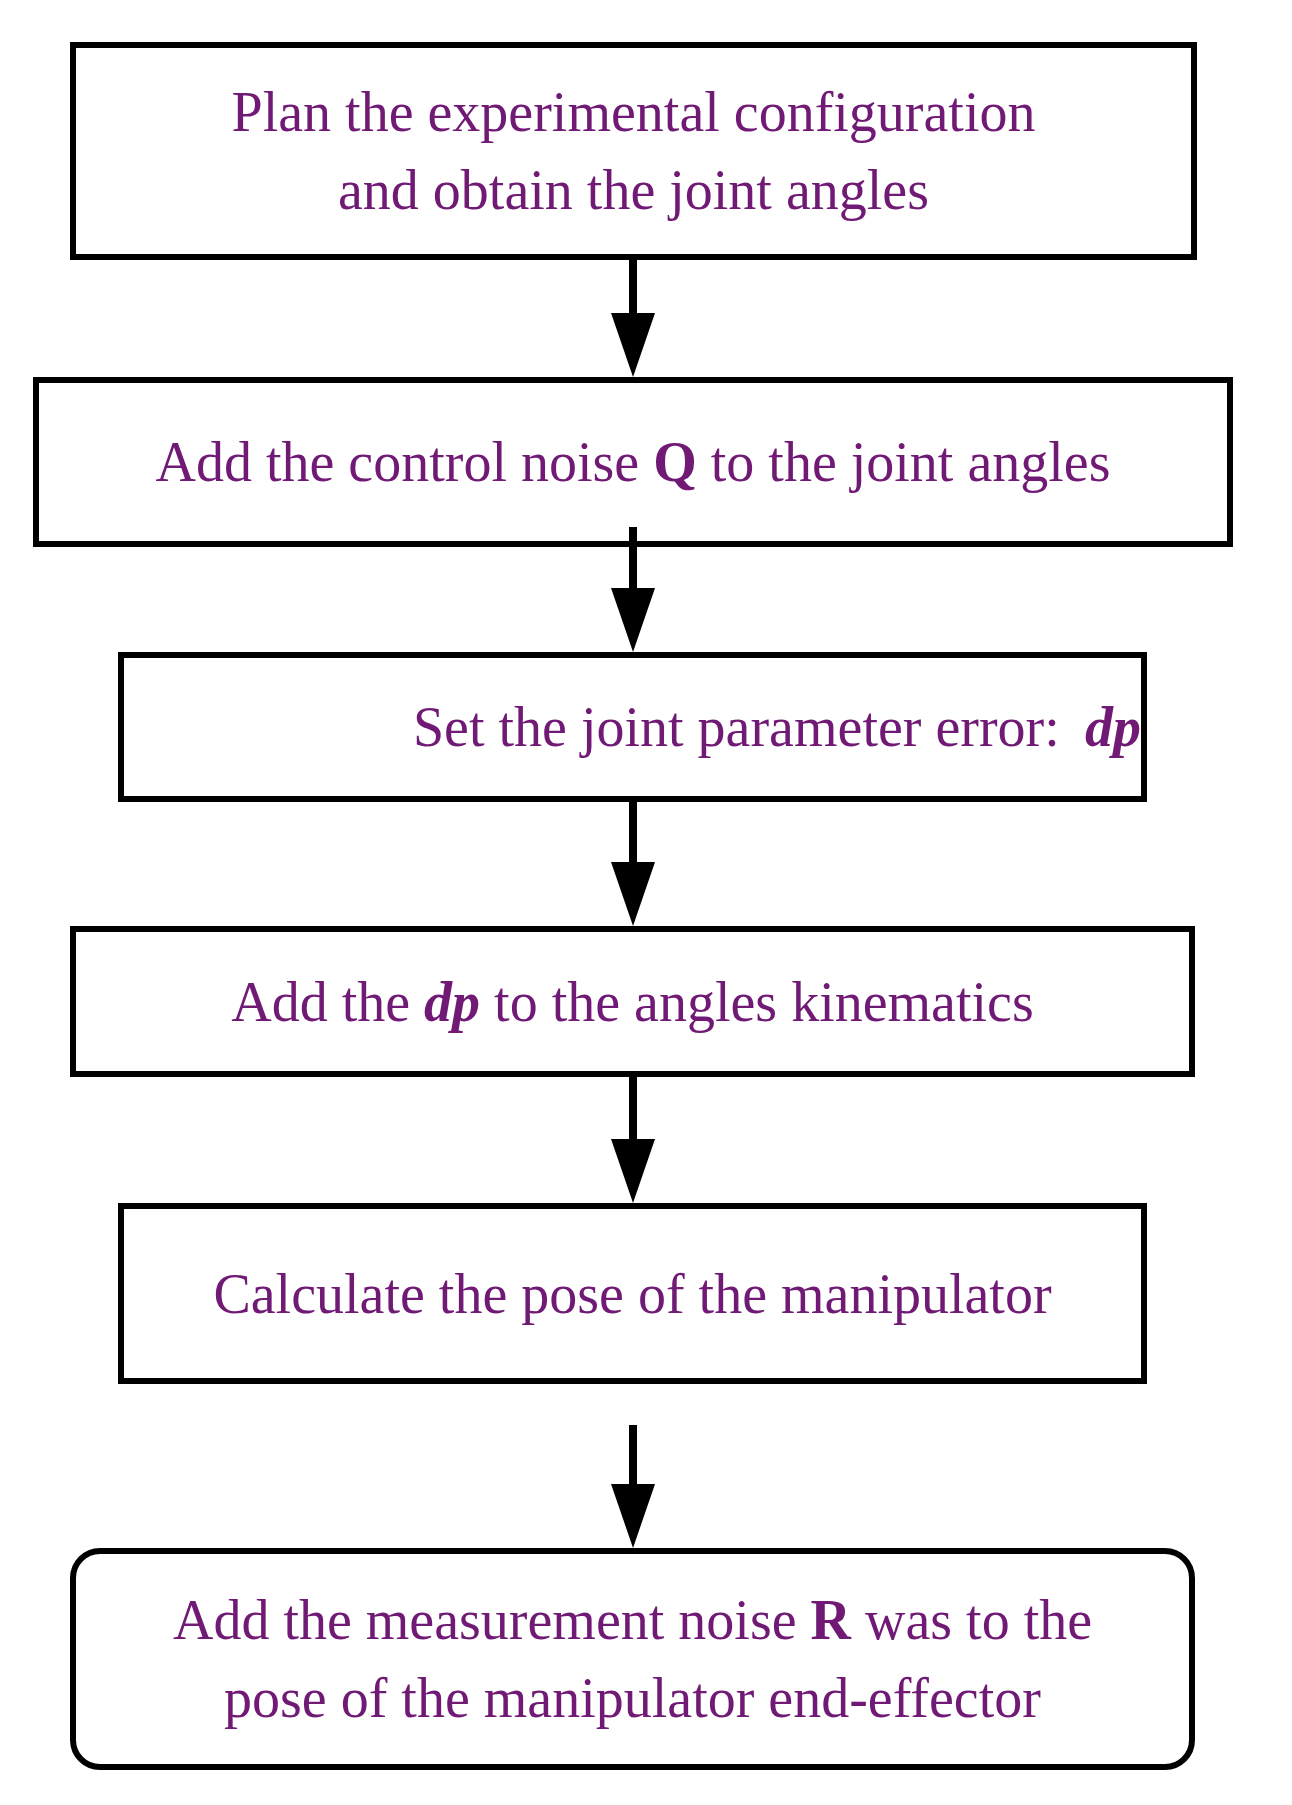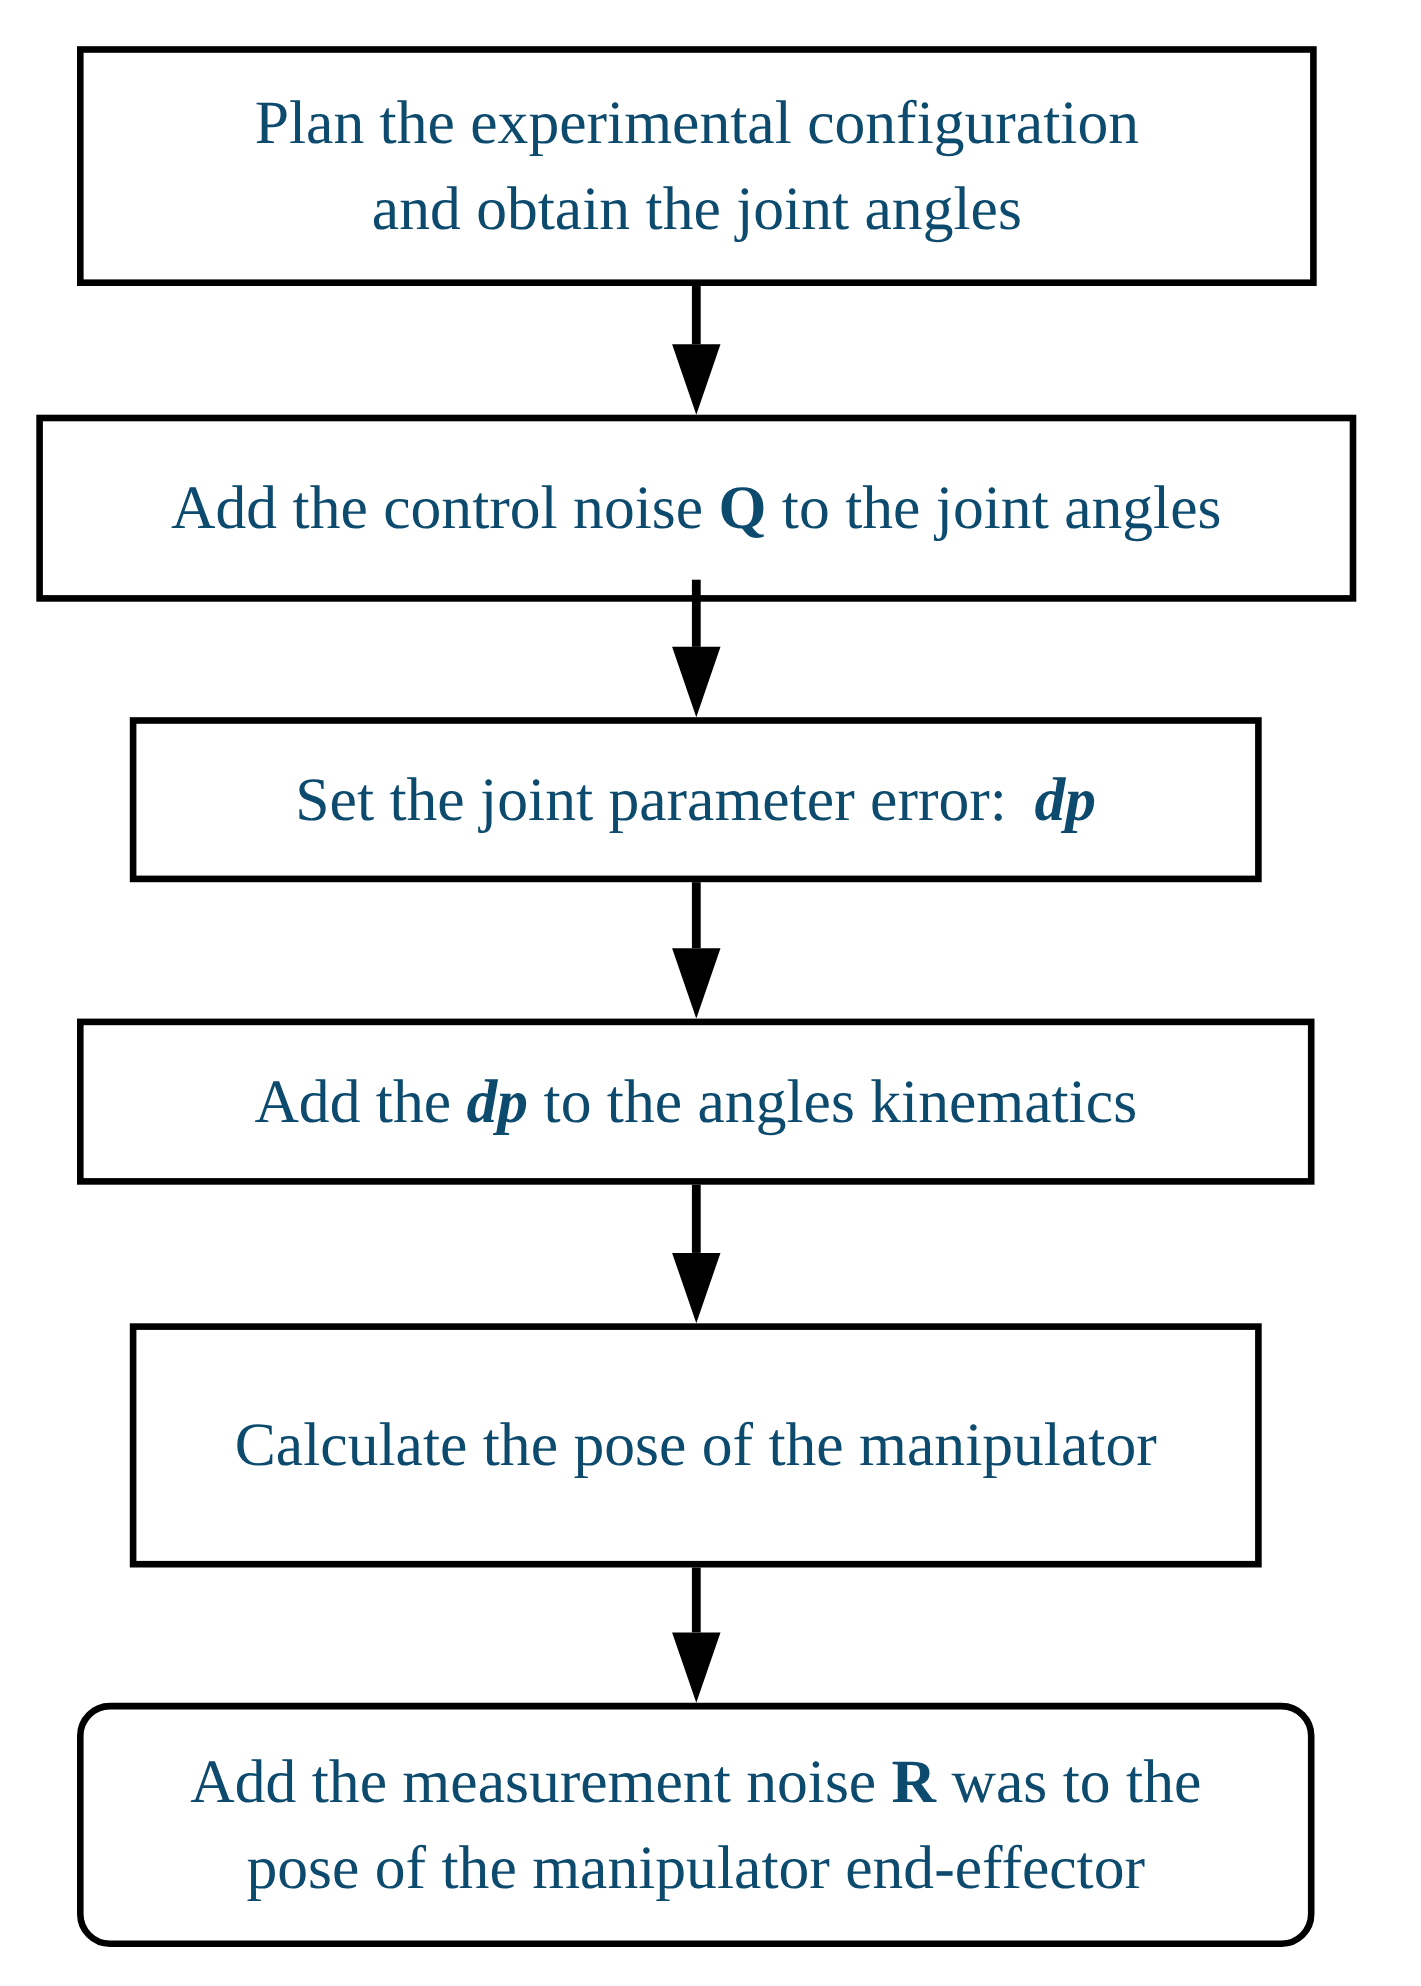--- a/index.html
+++ b/index.html
@@ -15,21 +15,21 @@
     position: absolute;
     box-sizing: border-box;
     border: 6px solid #000000;
     background: #ffffff;
     display: flex;
     flex-direction: column;
     align-items: center;
     justify-content: center;
     text-align: center;
     font-size: 56px;
-    color: #0c4a6e;
+    color: #701a75;
   }
   .line {
     line-height: 78px;
     white-space: nowrap;
   }
   .b  { font-weight: bold; }
   .bi { font-weight: bold; font-style: italic; }
   .gap { margin-left: 0.45em; }
   .arrow {
     position: absolute;
@@ -69,39 +69,39 @@
 
   <div class="box" style="left:33px; top:377px; width:1200px; height:170px;">
     <div class="line"><span>Add the control noise </span><span class="b">Q</span><span> to the joint angles</span></div>
   </div>
 
   <div class="arrow" style="top:527px; height:125px;">
     <div class="stem"></div>
     <div class="head"></div>
   </div>
 
-  <div class="box" style="left:118px; top:652px; width:1029px; height:150px;">
+  <div class="box" style="left:118px; top:652px; width:1029px; height:150px;align-items:flex-end;">
     <div class="line"><span>Set the joint parameter error:</span><span class="bi gap">dp</span></div>
   </div>
 
   <div class="arrow" style="top:802px; height:124px;">
     <div class="stem"></div>
     <div class="head"></div>
   </div>
 
   <div class="box" style="left:70px; top:926px; width:1125px; height:151px;">
     <div class="line"><span>Add the </span><span class="bi">dp</span><span> to the angles kinematics</span></div>
   </div>
 
   <div class="arrow" style="top:1077px; height:126px;">
     <div class="stem"></div>
     <div class="head"></div>
   </div>
 
-  <div class="box" style="left:118px; top:1203px; width:1029px; height:222px;">
+  <div class="box" style="left:118px; top:1203px; width:1029px; height:181px;">
     <div class="line">Calculate the pose of the manipulator</div>
   </div>
 
   <div class="arrow" style="top:1425px; height:123px;">
     <div class="stem"></div>
     <div class="head"></div>
   </div>
 
   <div class="box" style="left:70px; top:1548px; width:1125px; height:222px;border-radius:30px;">
     <div class="line"><span>Add the measurement noise </span><span class="b">R</span><span> was to the</span></div>

